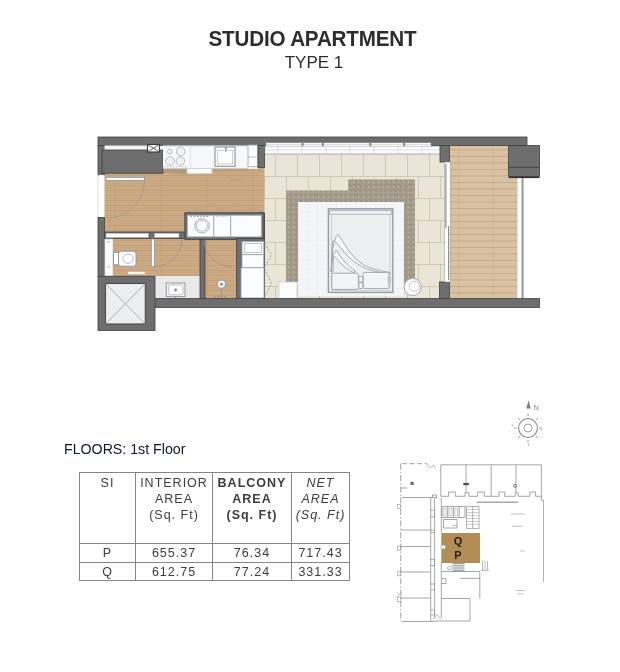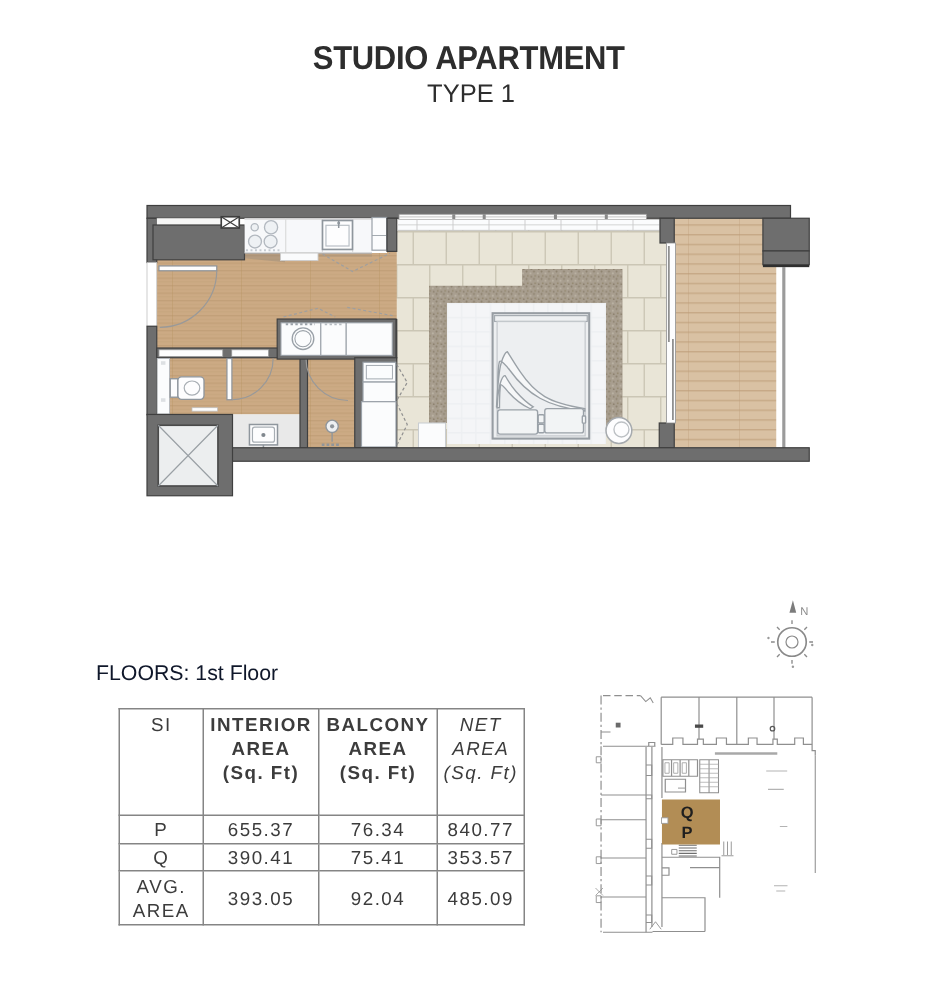--- a/index.html
+++ b/index.html
@@ -265,41 +265,35 @@
 <path d="M105.5,283.5 L145.3,324 M145.3,283.5 L105.5,324" stroke="#9aa0a5" stroke-width="0.8" fill="none"></path>
 </g>
 </svg>
 
 <div class="abs" id="floorslbl">FLOORS: 1st Floor</div>
 
 <table class="abs" id="areatable">
 <tbody>
       <tr style="height:71px;">
 <td class="hd" style="width:55px;">SI</td>
-<td class="hd" style="width:76px;font-weight:bold;">INTERIOR<br>AREA<br>(Sq. Ft)</td>
+<td class="hd" style="width:76px;">INTERIOR<br>AREA<br>(Sq. Ft)</td>
 <td class="hd" style="width:78px;font-weight:bold;">BALCONY<br>AREA<br>(Sq. Ft)</td>
 <td class="hd" style="width:57px;font-style:italic;">NET<br>AREA<br>(Sq. Ft)</td>
 </tr>
 <tr style="height:19px;">
         <td>P</td>
         <td>655.37</td>
         <td>76.34</td>
-        <td>840.77</td>
+        <td>717.43</td>
       </tr>
 <tr style="height:18px;">
         <td>Q</td>
-        <td>390.41</td>
-        <td>75.41</td>
-        <td>353.57</td>
-      </tr>
-<tr style="height:36px;">
-        <td>AVG.<br>AREA</td>
-        <td>393.05</td>
-        <td>92.04</td>
-        <td>485.09</td>
+        <td>612.75</td>
+        <td>77.24</td>
+        <td>331.33</td>
       </tr>
 </tbody>
   </table>
 
 <svg class="abs" style="left:390px;top:387px;" width="168" height="245" viewBox="390 387 168 245">
 <g fill="none" stroke="#8f8f8f" stroke-width="0.8">
 
 <path d="M440.8,464.8 H541.4 M440.8,464.8 V496.3 M466,464.8 V492.7 M491.2,464.8 V496.3 M516,464.8 V492.7 M541.4,464.8 V494.7"></path>
 <path d="M440.8,496.3 H448.5 V492 H455.3 V496.3 H465 V492.7 H468.9 V496.3 H477.6 V492 H484.3 V496.3 H498.9 V492 H504.7 V496.3 H515.3 V492.7 H518.2 V496.3 H529.8 V492 H535.6 V496.3 H541.4"></path>
 <path d="M541.4,494.7 V500.4 H543.5 V503.5"></path>

